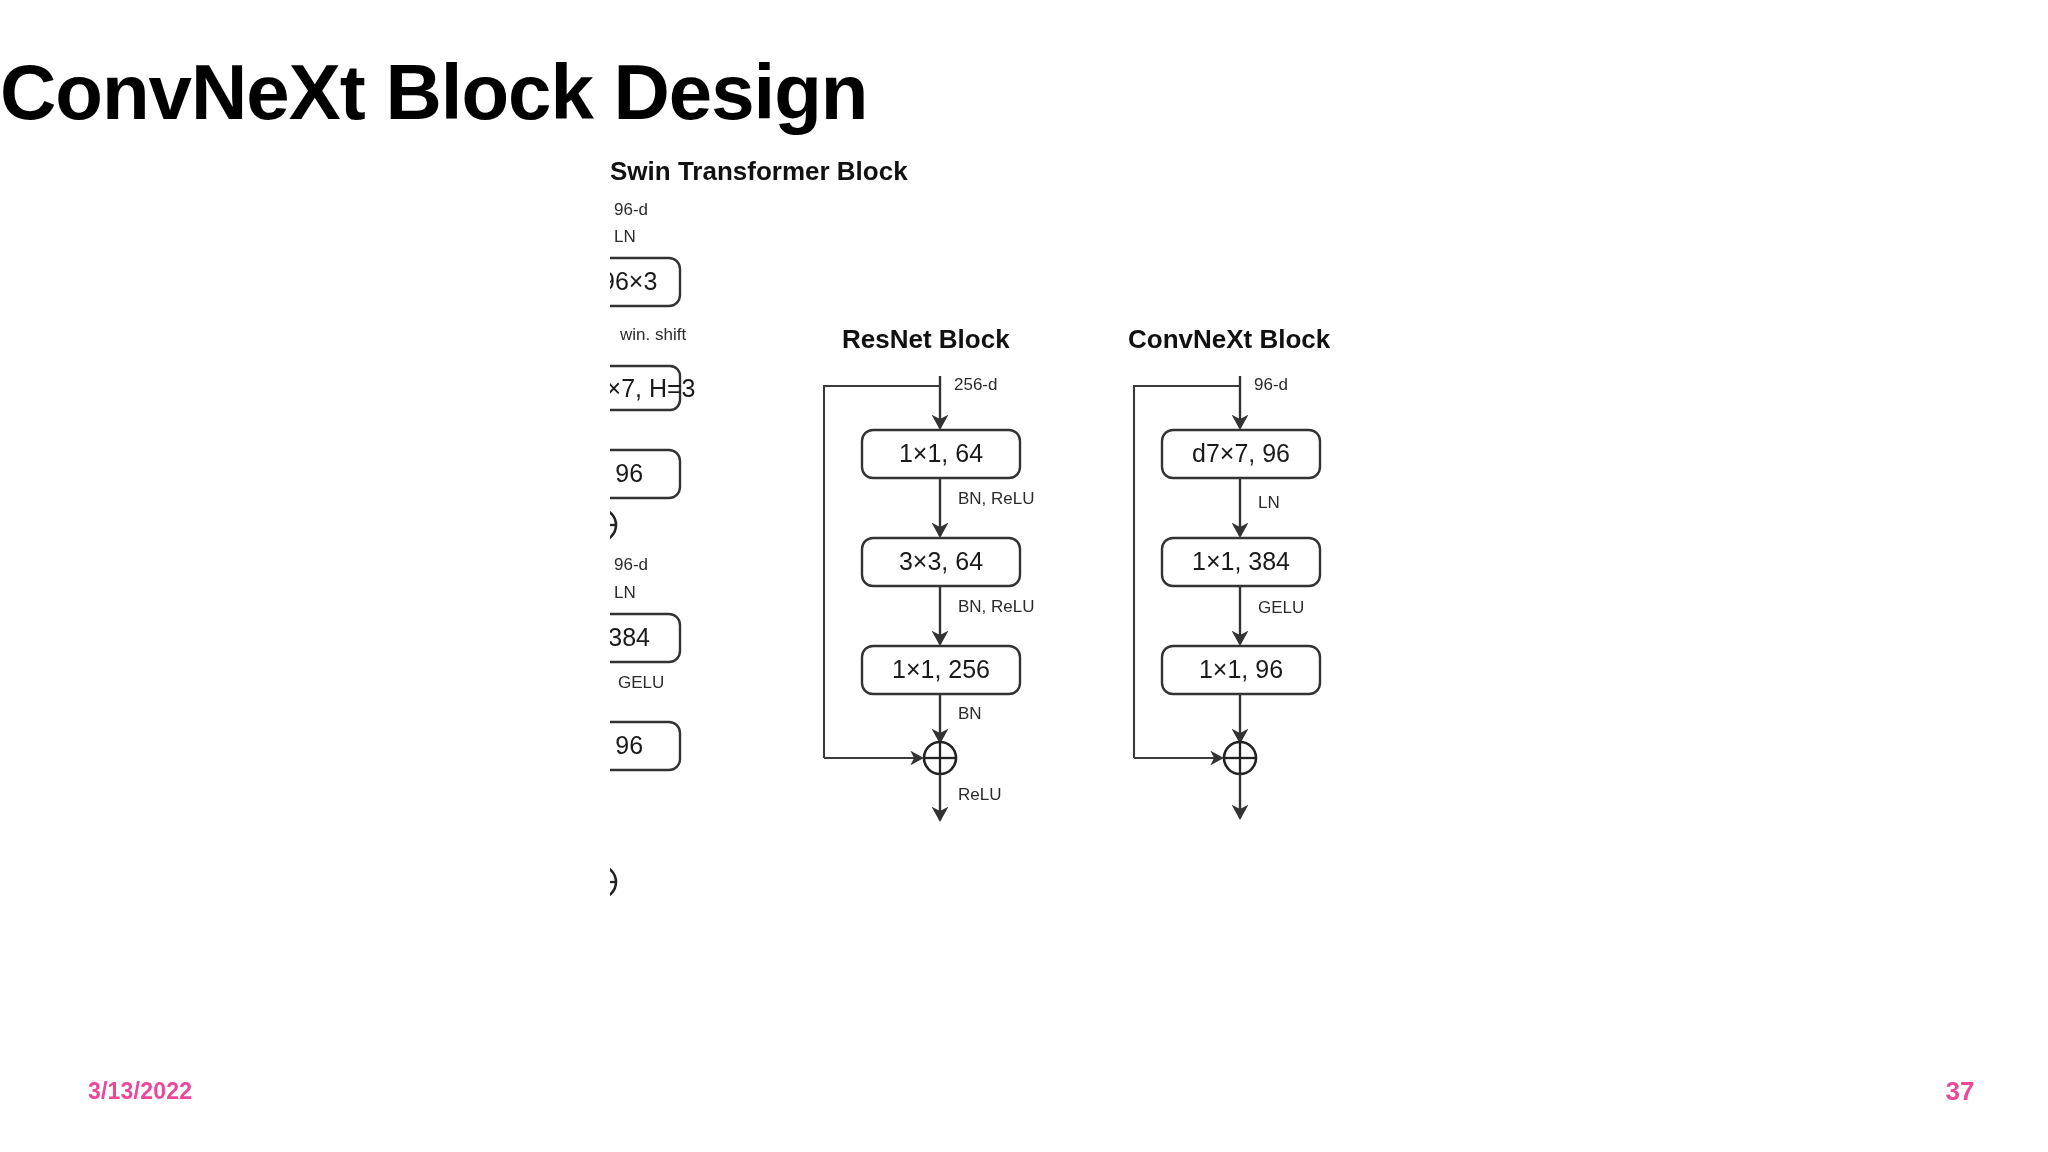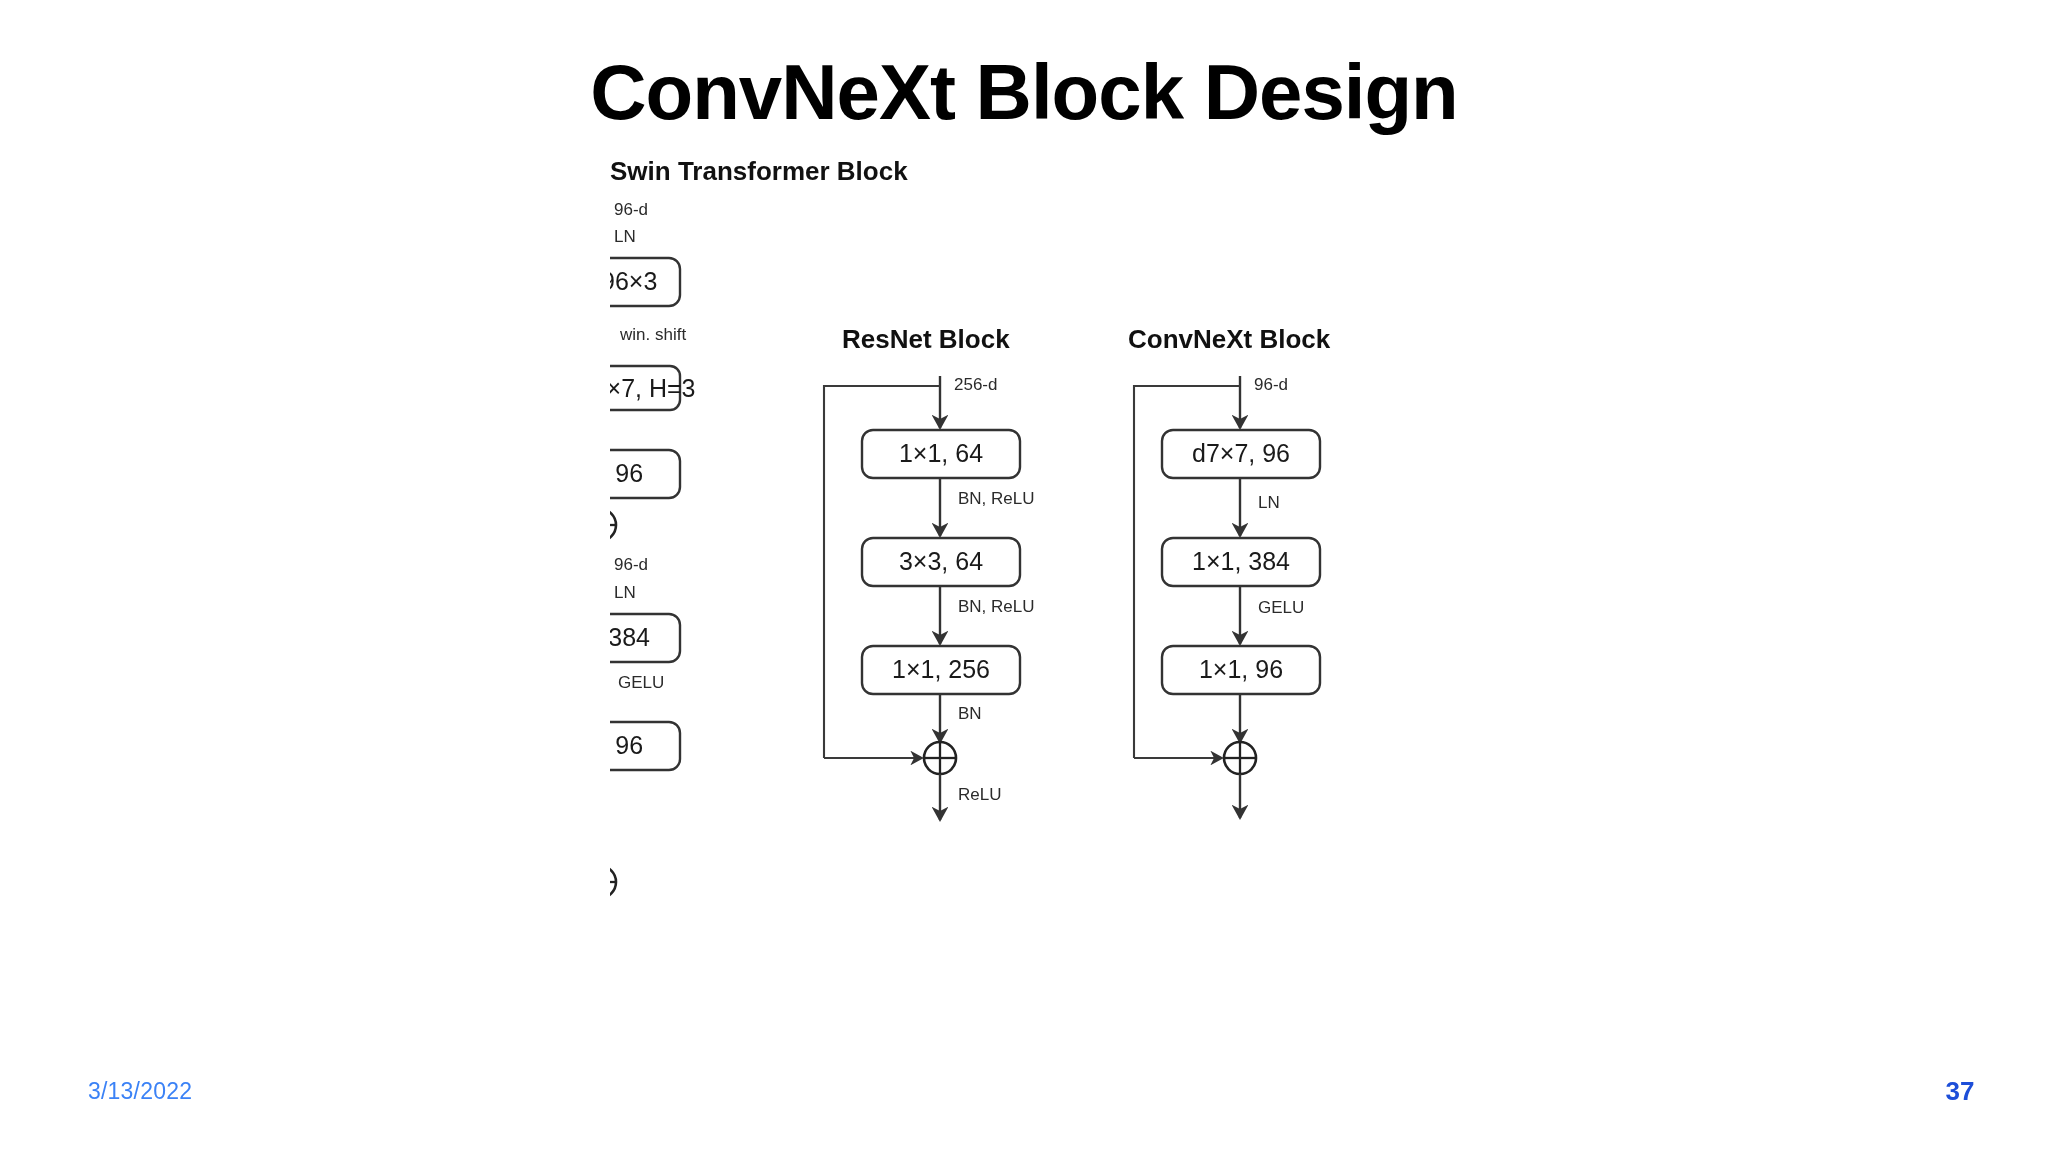--- a/index.html
+++ b/index.html
@@ -15,47 +15,47 @@
     font-family: "Liberation Sans", sans-serif;
     background: #ffffff;
   }
 
   
   #slide-title {
     position: absolute;
     left: 0;
     top: 52px;
     width: 2048px;
-    text-align: center;
+    text-align: left;
     font-size: 78px;
     font-weight: bold;
     letter-spacing: -1px;
     color: #000000;
     line-height: 1.05;
   }
 
   
   #footer-date {
     position: absolute;
     left: 88px;
     top: 1078px;
     font-size: 23px;
-    font-weight: normal;
-    color: #3b82f6;
+    font-weight: bold;
+    color: #ec4899;
     letter-spacing: 0.2px;
   }
   #footer-slide-number {
     position: absolute;
     left: 1930px;
     top: 1076px;
     width: 60px;
     text-align: center;
     font-size: 26px;
     font-weight: bold;
-    color: #1d4ed8;
+    color: #ec4899;
   }
 
   
   #figure {
     position: absolute;
     left: 610px;
     top: 160px;
     width: 1400px;
     height: 977px;
   }

